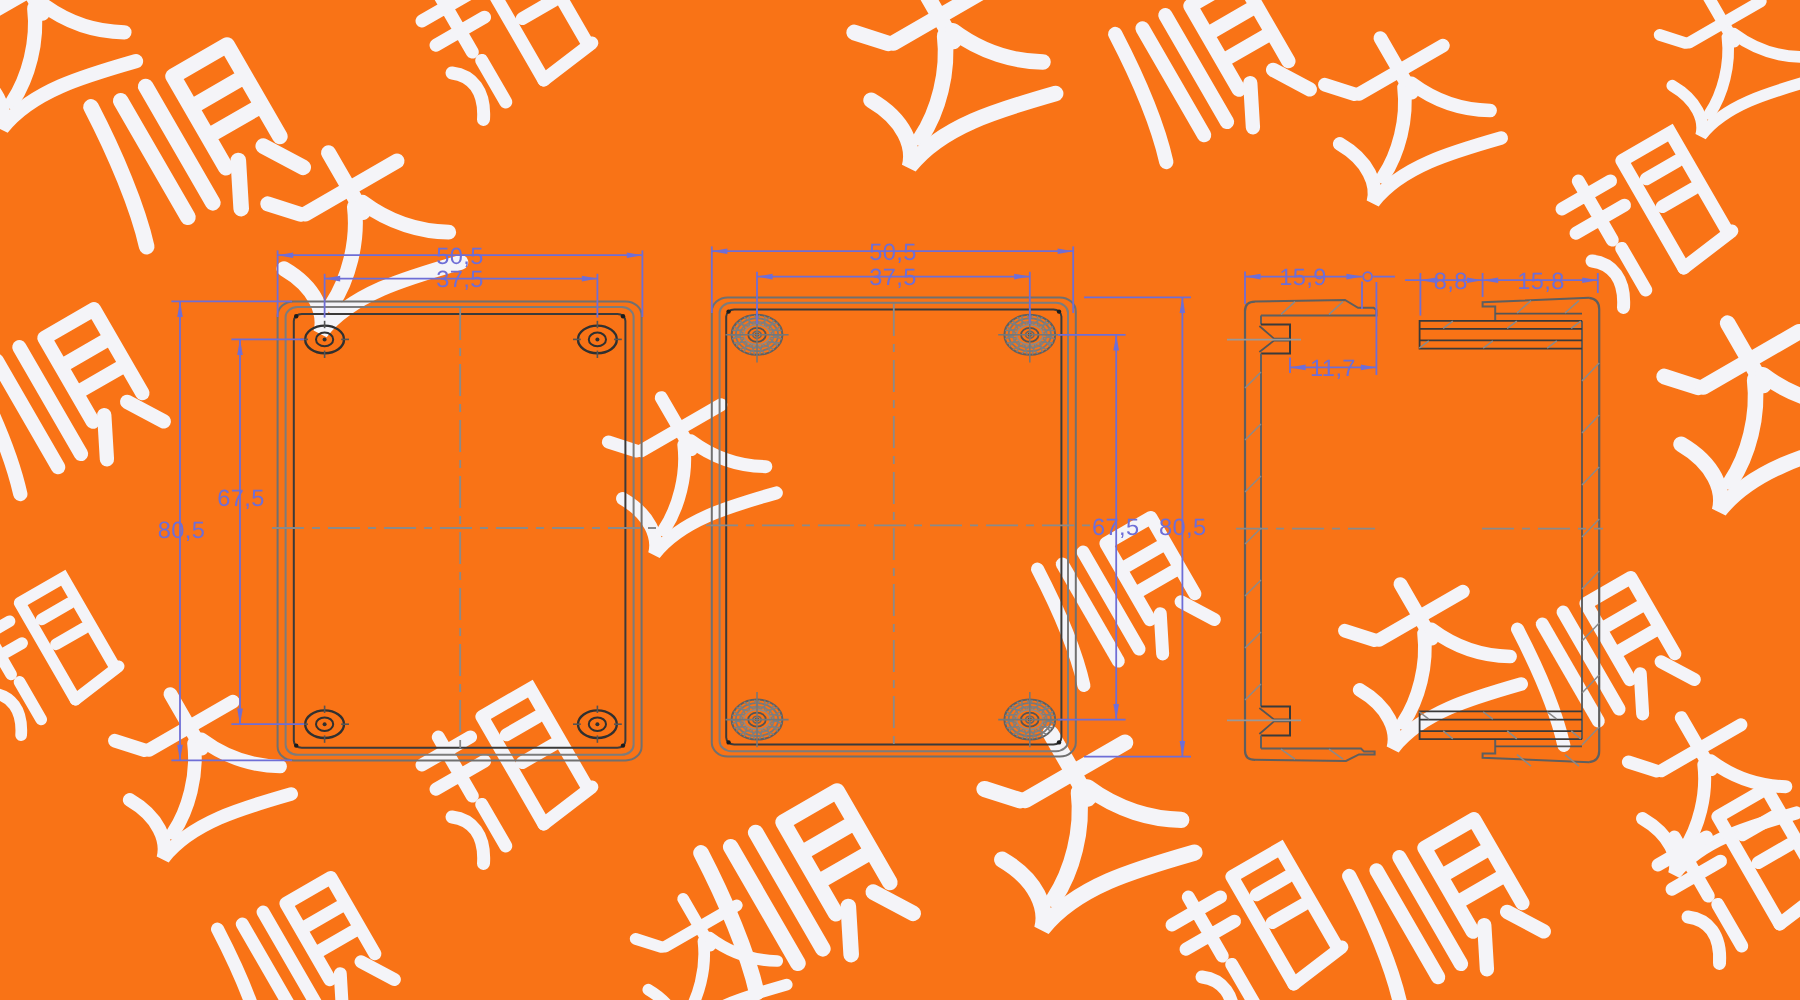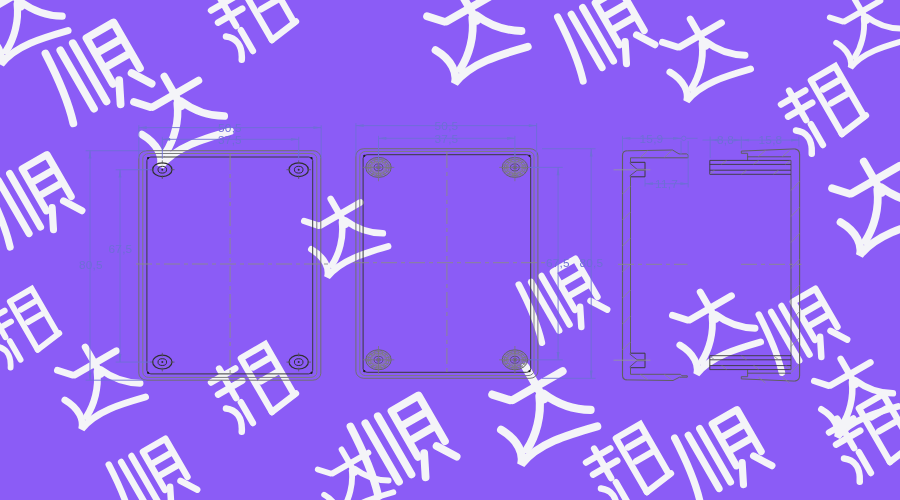--- a/index.html
+++ b/index.html
@@ -1,16 +1,16 @@
 <!DOCTYPE html>
 <html><head>
 <meta charset="utf-8">
 <style>
 html,body{margin:0;padding:0;background:#ffffff;}
-#page{position:relative;width:900px;height:500px;background:#8b5cf6;overflow:hidden;}
+#page{position:relative;width:900px;height:500px;background:#f97316;overflow:hidden;}
 </style>
 </head>
 <body>
 
 <div id="page">
 <svg width="900" height="500" viewBox="0 0 900 500">
 
 <g stroke="#f4f4f8" stroke-width="6.5" fill="none" stroke-linecap="round">
 <g transform="translate(-29.0,-26.0) rotate(-30,44.0,44.0) scale(1.1)">
           <path d="M16,10 L26,21"></path>

